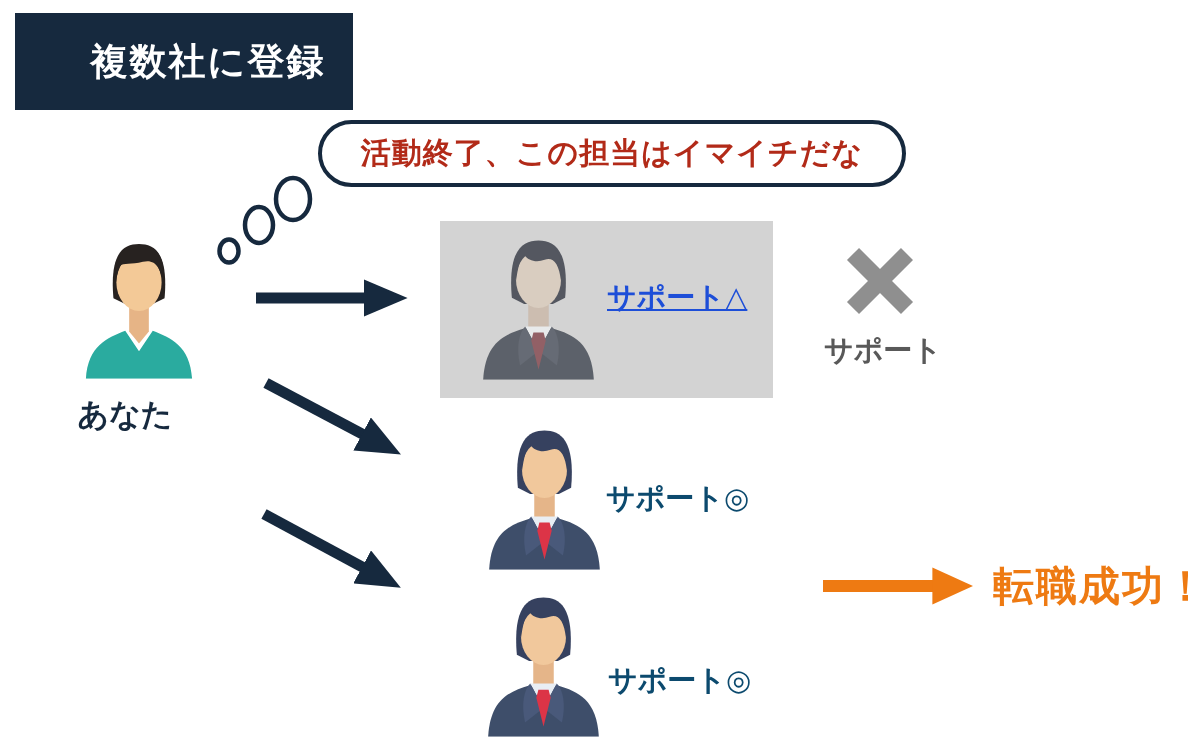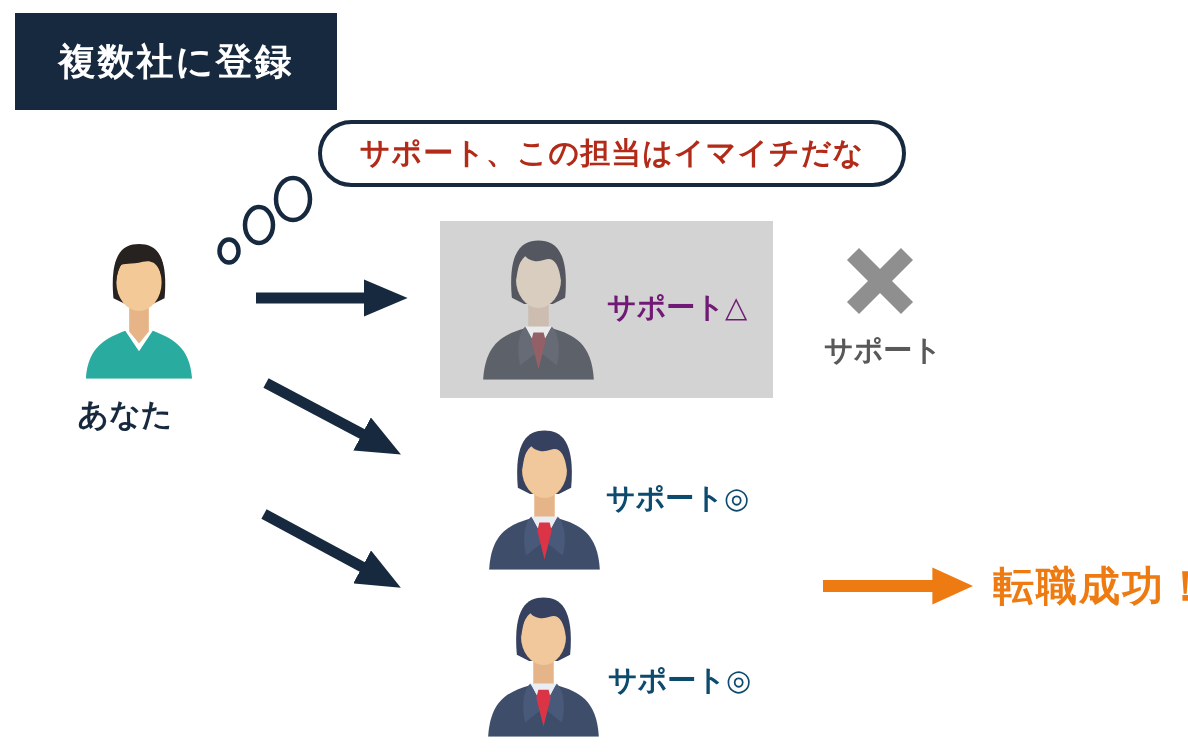--- a/index.html
+++ b/index.html
@@ -2,37 +2,37 @@
 <html><head>
 <meta charset="utf-8">
 <style>
   html,body { margin:0; padding:0; background:#fff; }
   .canvas {
     position:relative; width:1188px; height:753px; background:#ffffff;
     font-family:"Liberation Sans","DejaVu Sans",sans-serif; overflow:hidden;
   }
   .abs { position:absolute; }
   .badge {
-    left:15px; top:13px; width:322px; height:97px; background:#16293e;
+    left:15px; top:13px; width:290px; height:97px; background:#16293e;
     color:#ffffff; display:flex; align-items:center; justify-content:center;
-    font-size:37px; font-weight:bold; letter-spacing:2px;
+    font-size:37px; font-weight:bold; letter-spacing:2px;padding-left:48px;
   }
   .bubble {
     left:318px; top:120px; width:588px; height:67px; box-sizing:border-box;
     border:4px solid #16293e; border-radius:34px; background:#fff;
     display:flex; align-items:center; justify-content:center;
     font-size:30px; font-weight:bold; color:#b22a18; letter-spacing:1px;
   }
   .overlay { left:0; top:0; width:1188px; height:753px; pointer-events:none; }
   .you-avatar   { left:80px;  top:236px; width:118px; height:146px; }
   .you-label    { left:52px;  top:394px; width:146px; text-align:center;
                   font-size:31px; font-weight:bold; color:#16293e; }
   .gray-card    { left:440px; top:221px; width:333px; height:177px; background:#d3d3d3; }
   .c1-avatar    { left:37px;  top:13px;  width:123px; height:146px; filter:saturate(0.35) opacity(0.85); }
-  .c1-label     { left:167px; top:67px;  color:#701a75; }
+  .c1-label     { left:167px; top:57px;  color:#1d4ed8;text-decoration:underline; }
   .support-label{ font-size:29px; font-weight:bold; white-space:nowrap; }
   .orange-text  { color:#0c4a6e; }
   .x-icon       { left:843px; top:244px; width:74px; height:74px; }
   .ended-label  { left:806px; top:331px; width:154px; text-align:center;
                   font-size:29px; font-weight:bold; color:#595959; }
   .c2-avatar    { left:483px; top:424px; width:123px; height:146px; }
   .c2-label     { left:606px; top:479px; }
   .c3-avatar    { left:482px; top:591px; width:123px; height:146px; }
   .c3-label     { left:608px; top:661px; }
   .success-label{ left:993px; top:559px; font-size:41px; font-weight:bold;
@@ -65,21 +65,21 @@
   </defs>
 </svg>
 
 <div class="canvas">
 
   <div class="abs badge">
     <span>複数社に登録</span>
   </div>
 
   <div class="abs bubble">
-    <span>サポート、この担当はイマイチだな</span>
+    <span>活動終了、この担当はイマイチだな</span>
   </div>
 
   <svg class="abs overlay">
     <defs>
       <marker id="head-navy" markerWidth="4" markerHeight="3.4" refX="0.4" refY="1.7" orient="auto" markerUnits="strokeWidth">
         <path d="M0,0 L4,1.7 L0,3.4 Z" fill="#16293e"></path>
       </marker>
       <marker id="head-orange" markerWidth="3.4" markerHeight="3.1" refX="0.3" refY="1.55" orient="auto" markerUnits="strokeWidth">
         <path d="M0,0 L3.4,1.55 L0,3.1 Z" fill="#ee7a12"></path>
       </marker>

